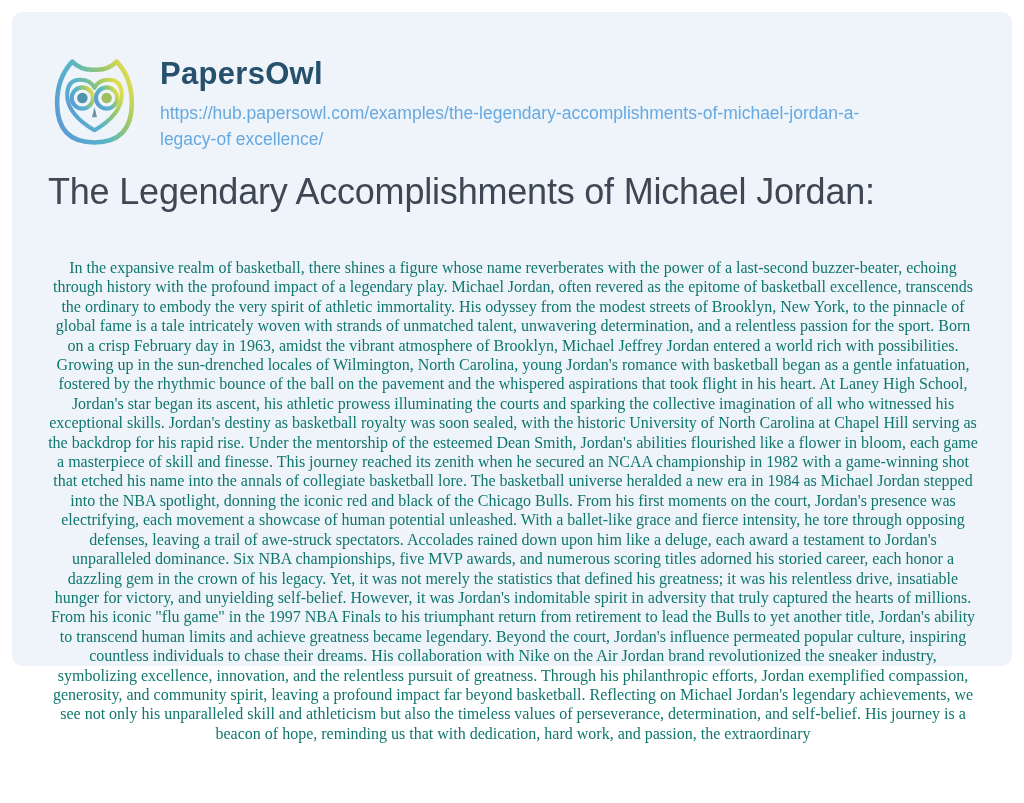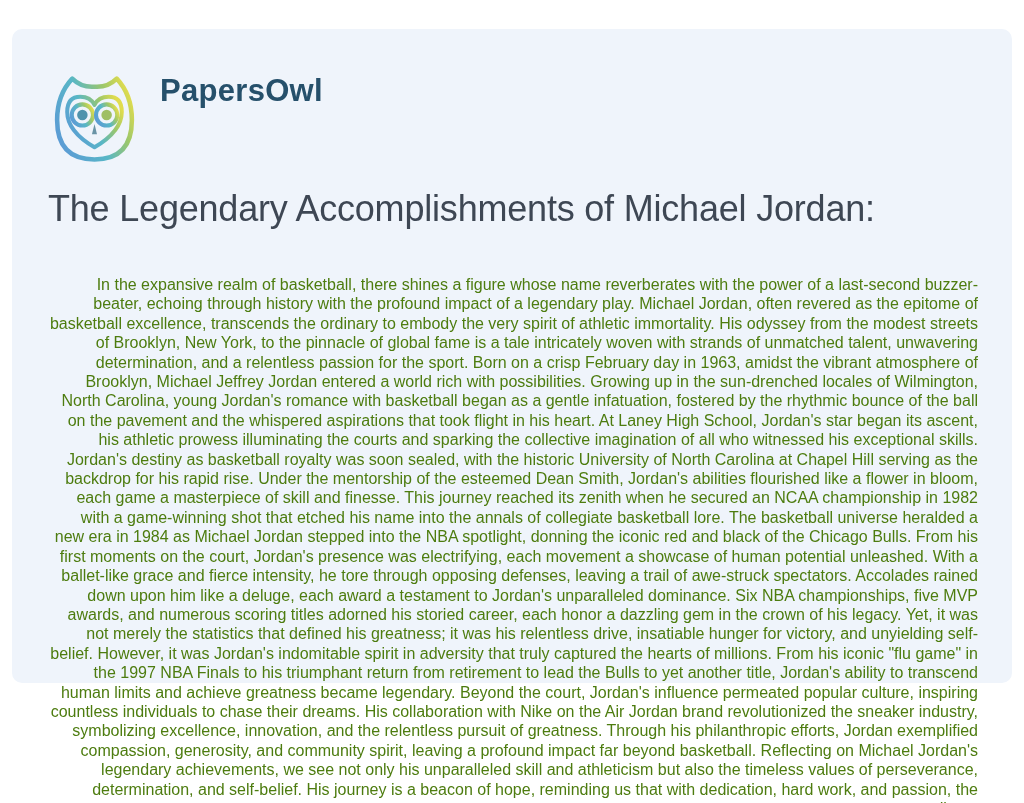--- a/index.html
+++ b/index.html
@@ -10,21 +10,21 @@
     width: 1024px;
     height: 803px;
     background: #ffffff;
     position: relative;
     font-family: "Liberation Sans", sans-serif;
     overflow: hidden;
   }
   .card {
     position: absolute;
     left: 12px;
-    top: 29px;
+    top: 12px;
     width: 1000px;
     height: 654px;
     background: #eff4fb;
     border-radius: 10px;
   }
   .header {
     position: absolute;
     left: 34px;
     top: 38px;
     display: flex;
@@ -65,25 +65,25 @@
     font-weight: 400;
     color: #3e4754;
     letter-spacing: -0.2px;
   }
   .doc-title span { display: block; }
   .doc-body {
     position: absolute;
     left: 36px;
     top: 246px;
     width: 930px;
-    font-family: Liberation Sans, sans-serif;
+    font-family: Liberation Serif, serif;
     font-size: 16px;
     line-height: 19.4px;
-    color: #4d7c0f;
-    text-align: right;
+    color: #0f766e;
+    text-align: center;
   }
 </style>
 </head>
 <body>
 
 <div class="card">
 
   <div class="header">
 
     <div class="logo-wrap">
@@ -101,20 +101,24 @@
         <circle cx="36" cy="47" r="10.5" stroke="url(#owlgrad)" stroke-width="4" fill="none"></circle>
         <circle cx="60" cy="47" r="10.5" stroke="url(#owlgrad)" stroke-width="4" fill="none"></circle>
         <circle cx="36" cy="47" r="5.2" fill="#4f93ad"></circle>
         <circle cx="60" cy="47" r="5.2" fill="#9fbf63"></circle>
         <path d="M48 56 L45.5 66 L50.5 66 Z" fill="#6a94a6"></path>
       </svg>
     </div>
 
     <div class="brand-block">
       <div class="brand">PapersOwl</div>
+      <a class="site-url" href="#">
+        <span>https://hub.papersowl.com/examples/the-legendary-accomplishments-of-michael-jordan-a-</span>
+        <span>legacy-of excellence/</span>
+      </a>
     </div>
 
   </div>
 
   <h1 class="doc-title" style="margin:0;">
     <span>The Legendary Accomplishments of Michael Jordan:</span>
   </h1>
 
   <p class="doc-body" style="margin:0;">In the expansive realm of basketball, there shines a figure whose name reverberates with the power of a last-second buzzer-beater, echoing through history with the profound impact of a legendary play. Michael Jordan, often revered as the epitome of basketball excellence, transcends the ordinary to embody the very spirit of athletic immortality. His odyssey from the modest streets of Brooklyn, New York, to the pinnacle of global fame is a tale intricately woven with strands of unmatched talent, unwavering determination, and a relentless passion for the sport. Born on a crisp February day in 1963, amidst the vibrant atmosphere of Brooklyn, Michael Jeffrey Jordan entered a world rich with possibilities. Growing up in the sun-drenched locales of Wilmington, North Carolina, young Jordan's romance with basketball began as a gentle infatuation, fostered by the rhythmic bounce of the ball on the pavement and the whispered aspirations that took flight in his heart. At Laney High School, Jordan's star began its ascent, his athletic prowess illuminating the courts and sparking the collective imagination of all who witnessed his exceptional skills. Jordan's destiny as basketball royalty was soon sealed, with the historic University of North Carolina at Chapel Hill serving as the backdrop for his rapid rise. Under the mentorship of the esteemed Dean Smith, Jordan's abilities flourished like a flower in bloom, each game a masterpiece of skill and finesse. This journey reached its zenith when he secured an NCAA championship in 1982 with a game-winning shot that etched his name into the annals of collegiate basketball lore. The basketball universe heralded a new era in 1984 as Michael Jordan stepped into the NBA spotlight, donning the iconic red and black of the Chicago Bulls. From his first moments on the court, Jordan's presence was electrifying, each movement a showcase of human potential unleashed. With a ballet-like grace and fierce intensity, he tore through opposing defenses, leaving a trail of awe-struck spectators. Accolades rained down upon him like a deluge, each award a testament to Jordan's unparalleled dominance. Six NBA championships, five MVP awards, and numerous scoring titles adorned his storied career, each honor a dazzling gem in the crown of his legacy. Yet, it was not merely the statistics that defined his greatness; it was his relentless drive, insatiable hunger for victory, and unyielding self-belief. However, it was Jordan's indomitable spirit in adversity that truly captured the hearts of millions. From his iconic "flu game" in the 1997 NBA Finals to his triumphant return from retirement to lead the Bulls to yet another title, Jordan's ability to transcend human limits and achieve greatness became legendary. Beyond the court, Jordan's influence permeated popular culture, inspiring countless individuals to chase their dreams. His collaboration with Nike on the Air Jordan brand revolutionized the sneaker industry, symbolizing excellence, innovation, and the relentless pursuit of greatness. Through his philanthropic efforts, Jordan exemplified compassion, generosity, and community spirit, leaving a profound impact far beyond basketball. Reflecting on Michael Jordan's legendary achievements, we see not only his unparalleled skill and athleticism but also the timeless values of perseverance, determination, and self-belief. His journey is a beacon of hope, reminding us that with dedication, hard work, and passion, the extraordinary</p>
 

